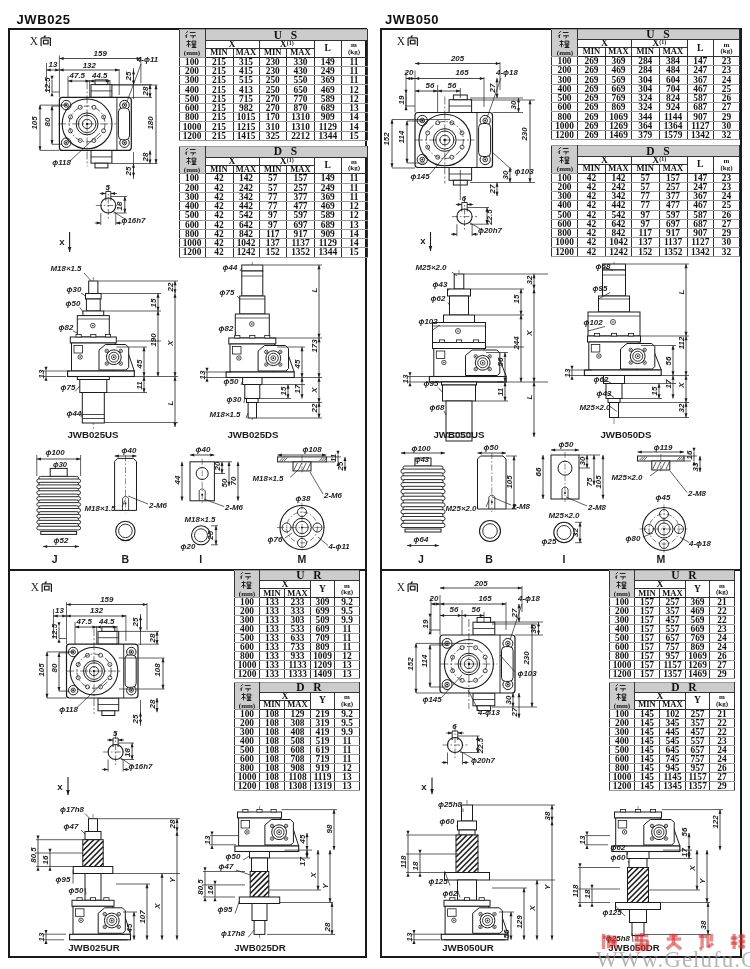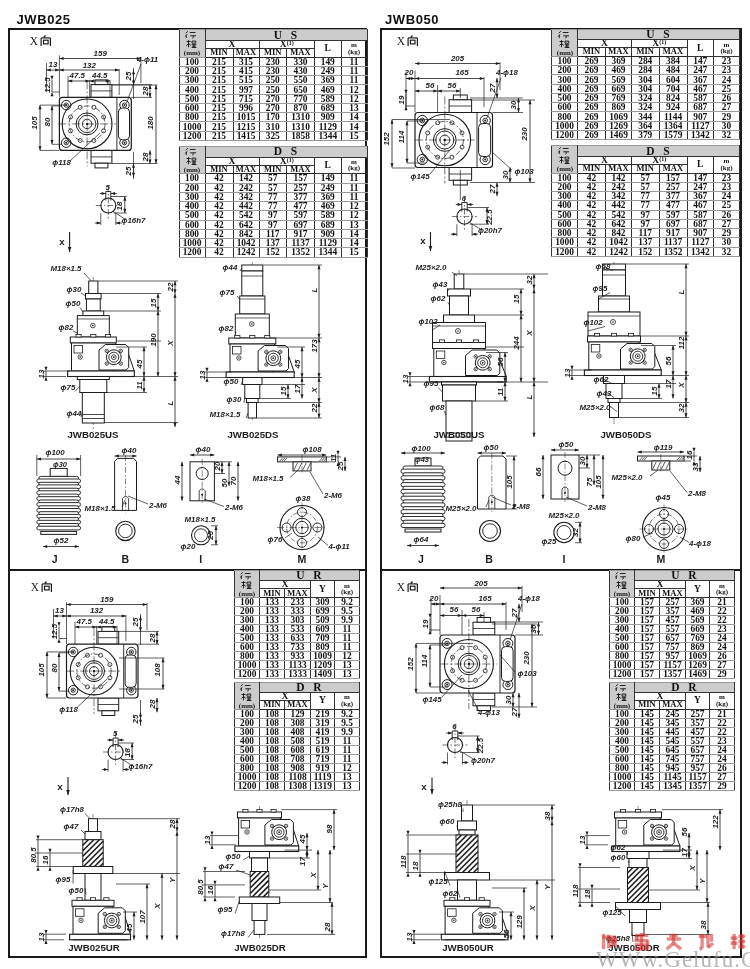--- a/index.html
+++ b/index.html
@@ -86,39 +86,39 @@
           <td>215</td>
           <td>515</td>
           <td>250</td>
           <td>550</td>
           <td>369</td>
           <td>11</td>
         </tr>
         <tr style="height:9.26px" class="d">
           <td>400</td>
           <td>215</td>
-          <td>997</td>
+          <td>413</td>
           <td>250</td>
           <td>650</td>
           <td>469</td>
           <td>12</td>
         </tr>
         <tr style="height:9.26px" class="d">
           <td>500</td>
           <td>215</td>
           <td>715</td>
           <td>270</td>
           <td>770</td>
           <td>589</td>
           <td>12</td>
         </tr>
         <tr style="height:9.26px" class="d">
           <td>600</td>
           <td>215</td>
-          <td>996</td>
+          <td>982</td>
           <td>270</td>
           <td>870</td>
           <td>689</td>
           <td>13</td>
         </tr>
         <tr style="height:9.26px" class="d">
           <td>800</td>
           <td>215</td>
           <td>1015</td>
           <td>170</td>
@@ -133,21 +133,21 @@
           <td>310</td>
           <td>1310</td>
           <td>1129</td>
           <td>14</td>
         </tr>
         <tr style="height:9.26px" class="d">
           <td>1200</td>
           <td>215</td>
           <td>1415</td>
           <td>325</td>
-          <td>1858</td>
+          <td>2212</td>
           <td>1344</td>
           <td>15</td>
         </tr>
       </tbody>
     </table>
     <table class="tt" style="left:178.5px;top:145.9px;width:188px;height:111px">
       <colgroup>
         <col style="width:26px">
         <col style="width:28px">
         <col style="width:26px">
@@ -811,21 +811,21 @@
           <td rowspan="2" class="hx">Y</td>
           <td rowspan="2" class="hx sm">m<br>(kg)</td>
         </tr>
         <tr style="height:9.0px">
           <td class="mm">MIN</td>
           <td class="mm">MAX</td>
         </tr>
         <tr style="height:9.00px" class="d">
           <td>100</td>
           <td>145</td>
-          <td>245</td>
+          <td>102</td>
           <td>257</td>
           <td>21</td>
         </tr>
         <tr style="height:9.00px" class="d">
           <td>200</td>
           <td>145</td>
           <td>345</td>
           <td>357</td>
           <td>22</td>
         </tr>

